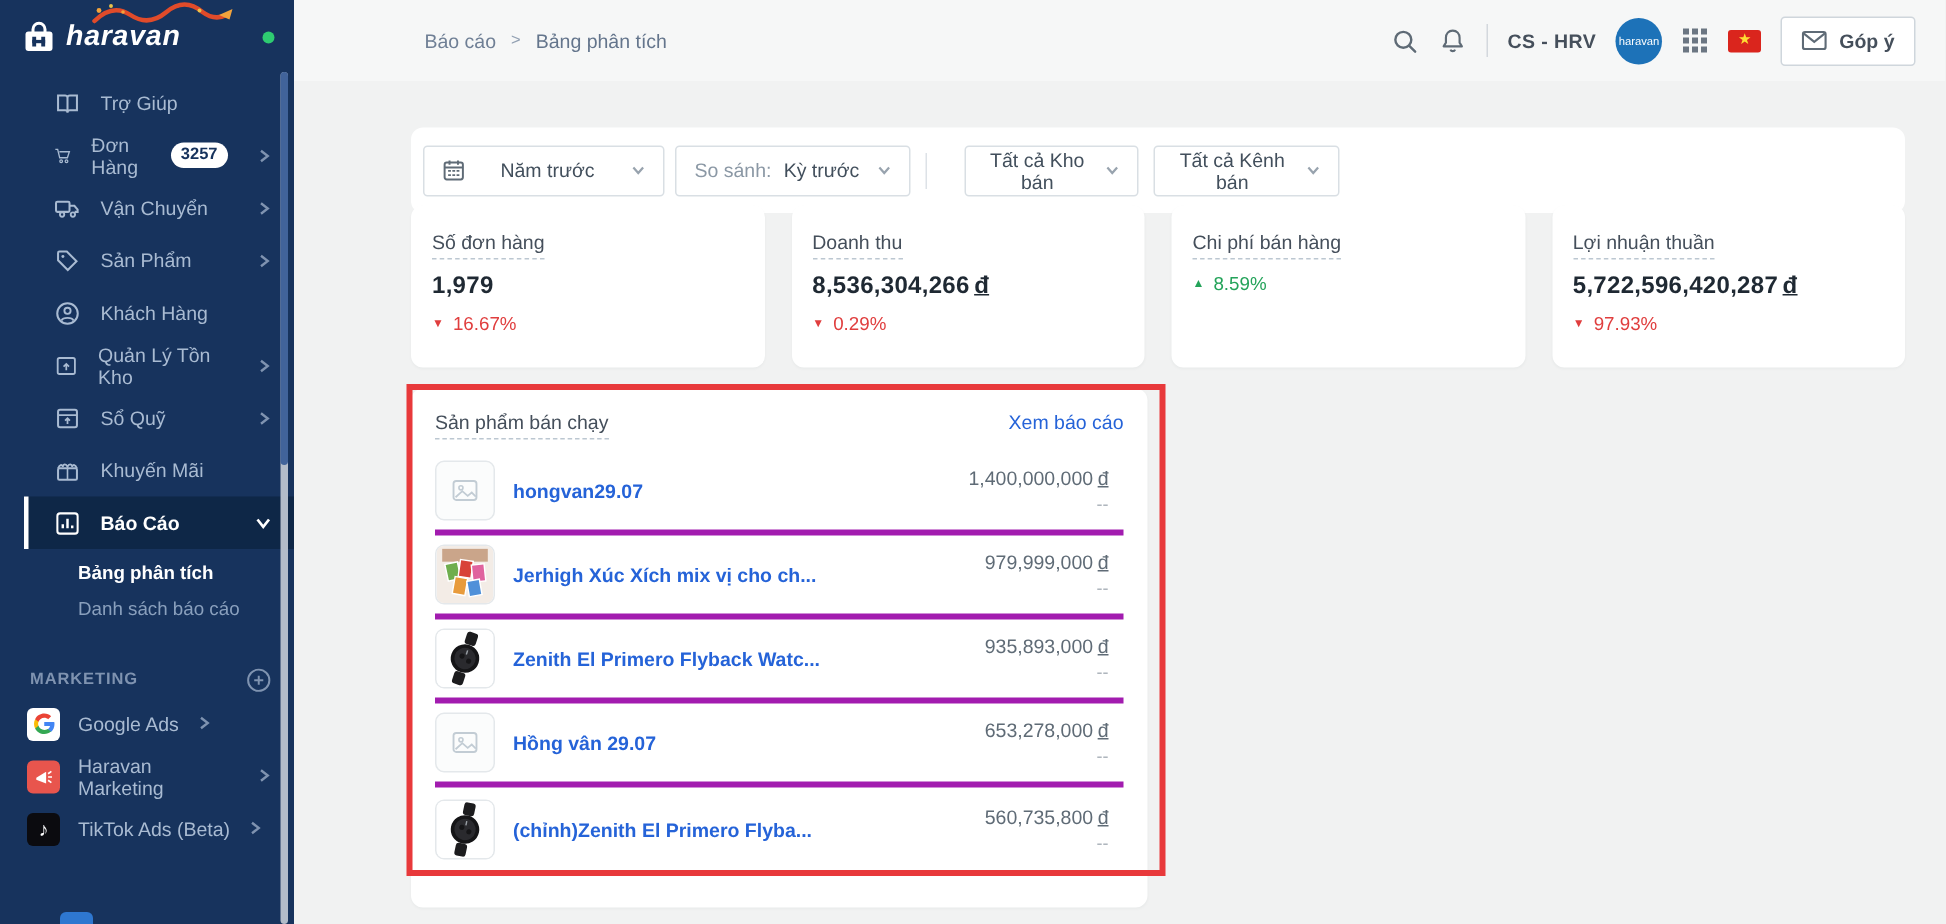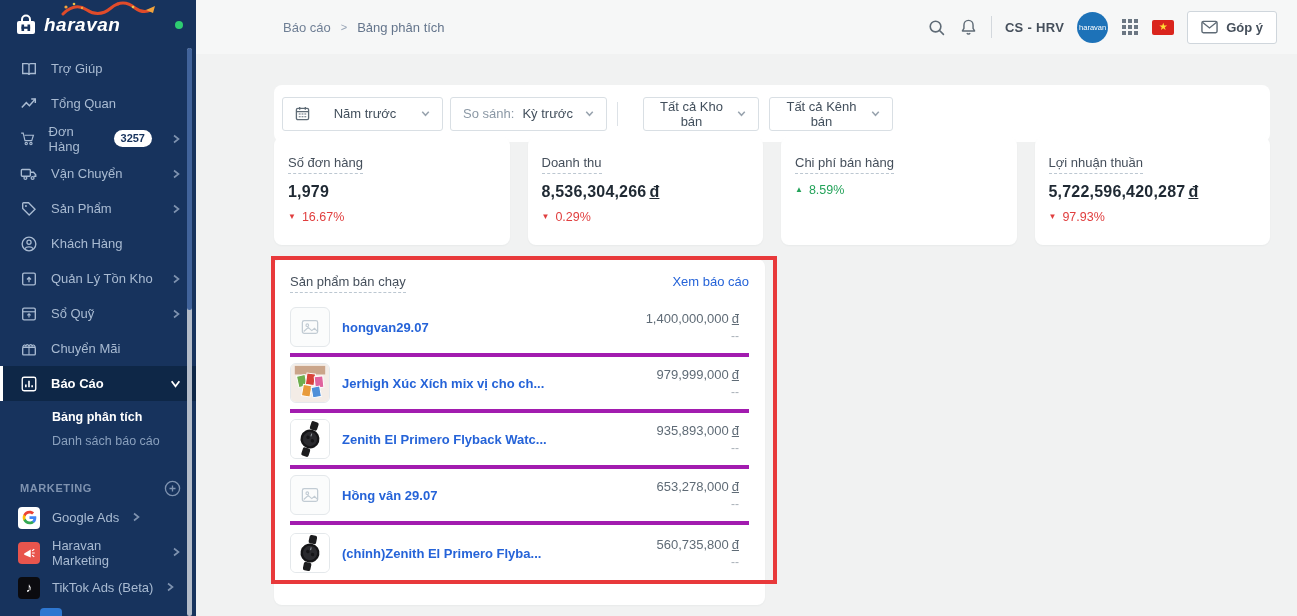--- a/index.html
+++ b/index.html
@@ -7,21 +7,21 @@
   body { font-family:"Liberation Sans","DejaVu Sans",sans-serif; background:#f1f2f2; overflow:hidden; }
   .app { position:relative; width:1297px; height:616px; }
 
   
   .sidebar { position:absolute; left:0; top:0; width:196px; height:616px; background:#17335d; color:#a9bbd2; z-index:10; overflow:hidden; }
   .logo-row { position:relative; height:50px; display:flex; align-items:center; padding-left:13px; }
   .logo-text { color:#fff; font-size:19px; font-weight:700; font-style:italic; letter-spacing:.5px; margin-left:5px; }
   .dragon-deco { position:absolute; left:58px; top:0px; pointer-events:none; }
   .status-dot { position:absolute; right:13px; top:21px; width:8px; height:8px; border-radius:50%; background:#2ecc71; }
   .nav { padding-top:1px; }
-  .nav-item { display:flex; align-items:center; gap:13px; height:35px; padding:0 15px 0 20px; font-size:13px; cursor:pointer; }
+  .nav-item { display:flex; align-items:center; gap:13px; height:35px; padding:0 15px 0 20px; font-size:13px; cursor:pointer;margin-left:16px; }
   .nav-item .chev { margin-left:auto; display:flex; }
   .nav-item .chev.after-badge { margin-left:6px; }
   .badge { margin-left:auto; background:#fff; color:#16325c; font-size:11px; font-weight:700; padding:2px 7px; border-radius:9px; line-height:1.1; }
   .nav-item.active { background:#0e2747; border-left:3px solid #ffffff; padding-left:17px; color:#fff; font-weight:700; }
   .submenu { padding:4px 0 2px 0; }
   .sub-item { height:24px; display:flex; align-items:center; padding-left:52px; font-size:12.5px; color:#8aa0bd; cursor:pointer; }
   .sub-item.active { color:#ffffff; font-weight:700; }
   .mkt-header { margin-top:21px; height:24px; display:flex; align-items:center; padding:0 15px 0 20px; color:#7f93b0; font-size:11px; font-weight:700; letter-spacing:.6px; }
   .mkt-header .plus { margin-left:auto; display:flex; }
   .mkt-item { display:flex; align-items:center; gap:12px; height:35px; padding:0 15px 0 18px; font-size:13px; cursor:pointer; }
@@ -114,27 +114,20 @@
 
     <nav class="nav">
       <div class="nav-item">
         <svg width="18" height="18" viewBox="0 0 20 20">
             <path d="M3 4 h5.2 a1.8 1.8 0 0 1 1.8 1.8 a1.8 1.8 0 0 1 1.8 -1.8 H17 v11 h-5.2 a1.8 1.8 0 0 0 -1.8 1.8 a1.8 1.8 0 0 0 -1.8 -1.8 H3 Z M10 5.8 V16.8" fill="none" stroke="#a9bbd2" stroke-width="1.5"></path>
           </svg>
         <span>Trợ Giúp</span>
       </div>
       <div class="nav-item">
         <svg width="18" height="18" viewBox="0 0 20 20">
-            <polyline points="2,14 7,8.5 10.5,12 17,4.5" fill="none" stroke="#a9bbd2" stroke-width="1.6"></polyline>
-            <polyline points="12.5,4.5 17,4.5 17,9" fill="none" stroke="#a9bbd2" stroke-width="1.6"></polyline>
-          </svg>
-        <span>Tổng Quan</span>
-      </div>
-      <div class="nav-item">
-        <svg width="18" height="18" viewBox="0 0 20 20">
             <path d="M1.5 2.5 h2.6 l2.3 9.5 h8.6 l2.2 -6.8 H6" fill="none" stroke="#a9bbd2" stroke-width="1.5"></path>
             <circle cx="8" cy="15.8" r="1.5" fill="none" stroke="#a9bbd2" stroke-width="1.4"></circle>
             <circle cx="14" cy="15.8" r="1.5" fill="none" stroke="#a9bbd2" stroke-width="1.4"></circle>
           </svg>
         <span>Đơn Hàng</span>
         <span class="badge">3257</span>
         <span class="chev after-badge">
             <svg width="10" height="10" viewBox="0 0 10 10">
               <polyline points="3,1.5 7.5,5 3,8.5" fill="none" stroke="#7f93b0" stroke-width="1.6"></polyline>
             </svg>
@@ -198,21 +191,21 @@
               <polyline points="3,1.5 7.5,5 3,8.5" fill="none" stroke="#7f93b0" stroke-width="1.6"></polyline>
             </svg>
           </span>
       </div>
       <div class="nav-item">
         <svg width="18" height="18" viewBox="0 0 20 20">
             <rect x="3" y="8" width="14" height="8.5" rx="1" fill="none" stroke="#a9bbd2" stroke-width="1.5"></rect>
             <path d="M3 8 c1 -2.5 3 -3.5 3.5 -1 c.5 -2.5 2.5 -2.5 3.5 0 c1 -2.5 3 -2.5 3.5 0 c.5 -2.5 2.5 -1.5 3.5 1" fill="none" stroke="#a9bbd2" stroke-width="1.3"></path>
             <path d="M10 8 v8.5" stroke="#a9bbd2" stroke-width="1.2"></path>
           </svg>
-        <span>Chuyển Mãi</span>
+        <span>Khuyến Mãi</span>
       </div>
       <div class="nav-item active">
         <svg width="18" height="18" viewBox="0 0 20 20">
             <rect x="2.5" y="2.5" width="15" height="15" rx="2" fill="none" stroke="#ffffff" stroke-width="1.5"></rect>
             <path d="M6.5 13.5 V10.5 M10 13.5 V6.5 M13.5 13.5 V11.5" stroke="#ffffff" stroke-width="1.8"></path>
           </svg>
         <span>Báo Cáo</span>
         <span class="chev">
             <svg width="11" height="11" viewBox="0 0 10 10">
               <polyline points="1.5,3 5,7.5 8.5,3" fill="none" stroke="#ffffff" stroke-width="1.6"></polyline>

